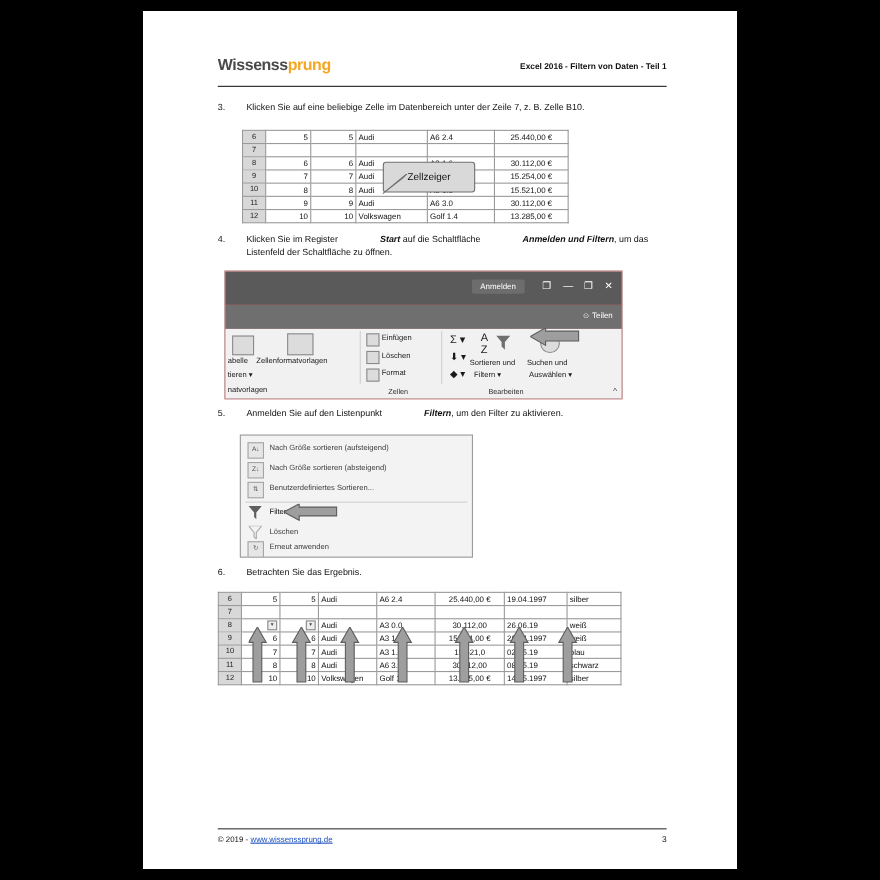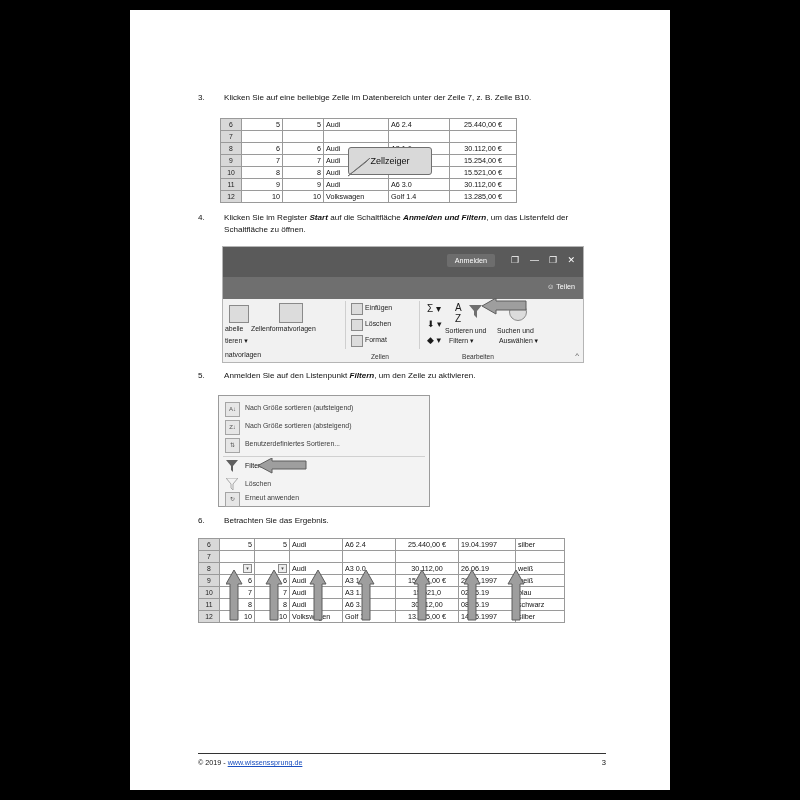--- a/index.html
+++ b/index.html
@@ -10,35 +10,35 @@
   
   .hdr{position:absolute;left:68px;top:42px;width:408px;height:26px;border-bottom:1.2px solid #222;}
   .logo{position:absolute;left:0;top:0;font-size:14.5px;font-weight:bold;color:#4a4a4a;letter-spacing:-0.4px;}
   .logo .pr{color:#f5a623;}
   .hdrright{position:absolute;right:0;top:4px;font-size:7.6px;font-weight:bold;color:#111;}
 
   
   .step{position:absolute;font-size:8.1px;color:#111;line-height:1.45;}
   .step .num{position:absolute;left:0;top:0;}
   .step .txt{display:block;margin-left:26px;}
-  .step b{font-weight:bold;font-style:italic;}
+  .step b{font-weight:bold;font-style:italic;margin-left:36px;}
 
   
   .xl{position:absolute;border-collapse:collapse;font-size:7.2px;color:#111;background:#fff;}
   .xl td{border:0.8px solid #9a9a9a;height:11px;padding:0 2px;overflow:hidden;white-space:nowrap;}
   .xl td.rh{background:#d8d8d8;text-align:center;width:16px;font-size:6.8px;color:#222;}
   .xl td.num{text-align:right;}
   .xl td.r{text-align:center;}
 
   
   .callout{position:absolute;background:#d9d9d9;border:1.2px solid #707070;border-radius:3px;
            font-size:9px;color:#111;display:flex;align-items:center;justify-content:center;margin-top:12px;}
 
   
-  .ribbon{position:absolute;left:92px;top:236px;width:360px;height:115px;background:#ef4444;border:0.8px solid #b5b5b5;}
+  .ribbon{position:absolute;left:74px;top:236px;width:360px;height:115px;background:#ef4444;border:0.8px solid #b5b5b5;}
   .rbtop{position:absolute;left:0;top:0;right:0;height:30px;background:#5a5a5a;}
   .anmelden{position:absolute;right:88px;top:7px;background:#6d6d6d;color:#fff;font-size:7.2px;padding:2px 8px;border-radius:2px;}
   .winbtn{position:absolute;top:8px;color:#fff;font-size:9px;}
   .rbsecond{position:absolute;left:0;top:30px;right:0;height:22px;background:#6f6f6f;}
   .teilen{position:absolute;right:8px;top:35px;color:#fff;font-size:7.2px;}
   .rbbody{position:absolute;left:0;top:52px;right:0;bottom:0;background:#f1f1f1;}
   .grplabel{position:absolute;bottom:2px;font-size:6.6px;color:#333;text-align:center;}
   .divline{position:absolute;width:0.8px;background:#cfcfcf;}
   .rbitem{position:absolute;font-size:6.9px;color:#1a1a1a;white-space:nowrap;}
   .ricon{position:absolute;border:0.8px solid #8a8a8a;background:#dcdcdc;}
@@ -60,20 +60,24 @@
   .ftrright{position:absolute;right:0;top:4px;font-size:7.6px;color:#111;}
   .filterbtn{display:inline-block;width:7px;height:7px;border:0.7px solid #8a8a8a;background:#ededed;
              font-size:5px;line-height:7px;text-align:center;color:#444;vertical-align:middle;}
 </style>
 </head>
 <body>
 
 <div class="page">
  <div class="inner">
 
+  <div class="hdr">
+    <div class="logo"><span>Wissenss</span><span class="pr">prung</span></div>
+    <div class="hdrright">Excel 2016 - Filtern von Daten - Teil 1</div>
+  </div>
 
   <div class="step" style="left:68px;top:82px;width:410px;">
     <span class="num">3.</span>
     <span class="txt">Klicken Sie auf eine beliebige Zelle im Datenbereich unter der Zeile 7, z. B. Zelle B10.</span>
   </div>
 
   <table class="xl" style="left:90px;top:108px;">
     <tbody>
           <tr>
             <td class="rh">6</td>
@@ -196,21 +200,21 @@
       <div class="rbitem" style="right:4px;bottom:2px;font-size:8px;color:#555;">^</div>
     </div>
   </div>
 
   <svg style="position:absolute;left:352px;top:288px;width:46px;height:18px;">
     <polygon points="44,3 14,3 14,0 0,8 14,16 14,12 44,12" fill="#9e9e9e" stroke="#5d5d5d" stroke-width="1"></polygon>
   </svg>
 
   <div class="step" style="left:68px;top:360px;width:410px;">
     <span class="num">5.</span>
-    <span class="txt"><span>Anmelden Sie auf den Listenpunkt </span><b>Filtern</b><span>, um den Zeile zu aktivieren.</span></span>
+    <span class="txt"><span>Anmelden Sie auf den Listenpunkt </span><b>Filtern</b><span>, um den Filter zu aktivieren.</span></span>
   </div>
 
   <div class="menu">
     <div class="micon" style="top:6px;">A↓</div>
     <div class="mitem" style="left:26px;top:8px;">Nach Größe sortieren (aufsteigend)</div>
 
     <div class="micon" style="top:24px;">Z↓</div>
     <div class="mitem" style="left:26px;top:26px;">Nach Größe sortieren (absteigend)</div>
 
     <div class="micon" style="top:42px;">⇅</div>

